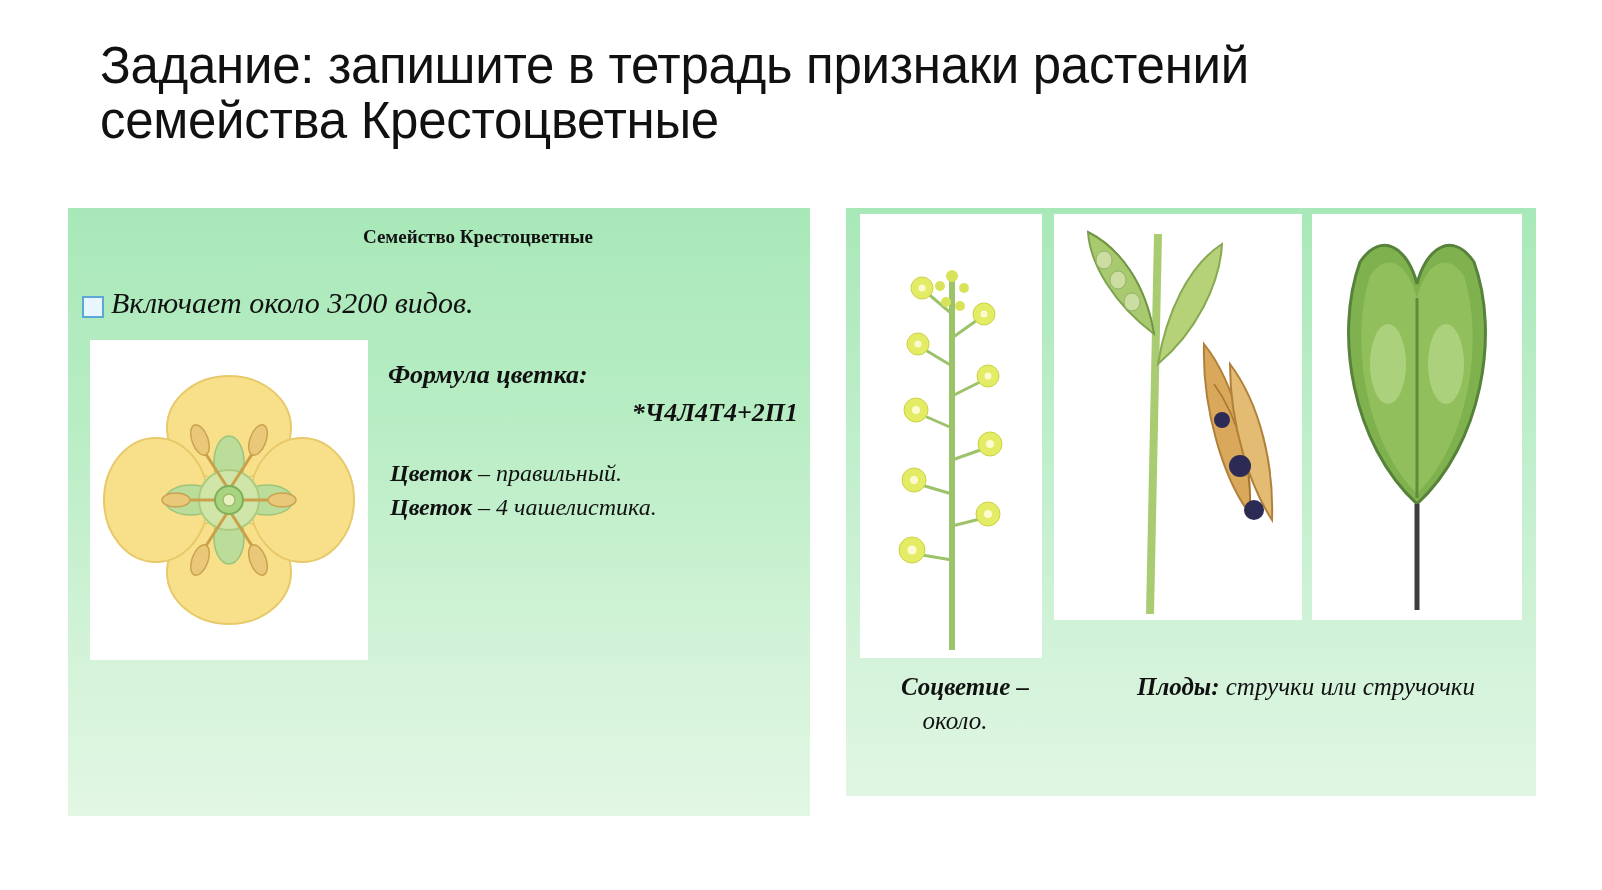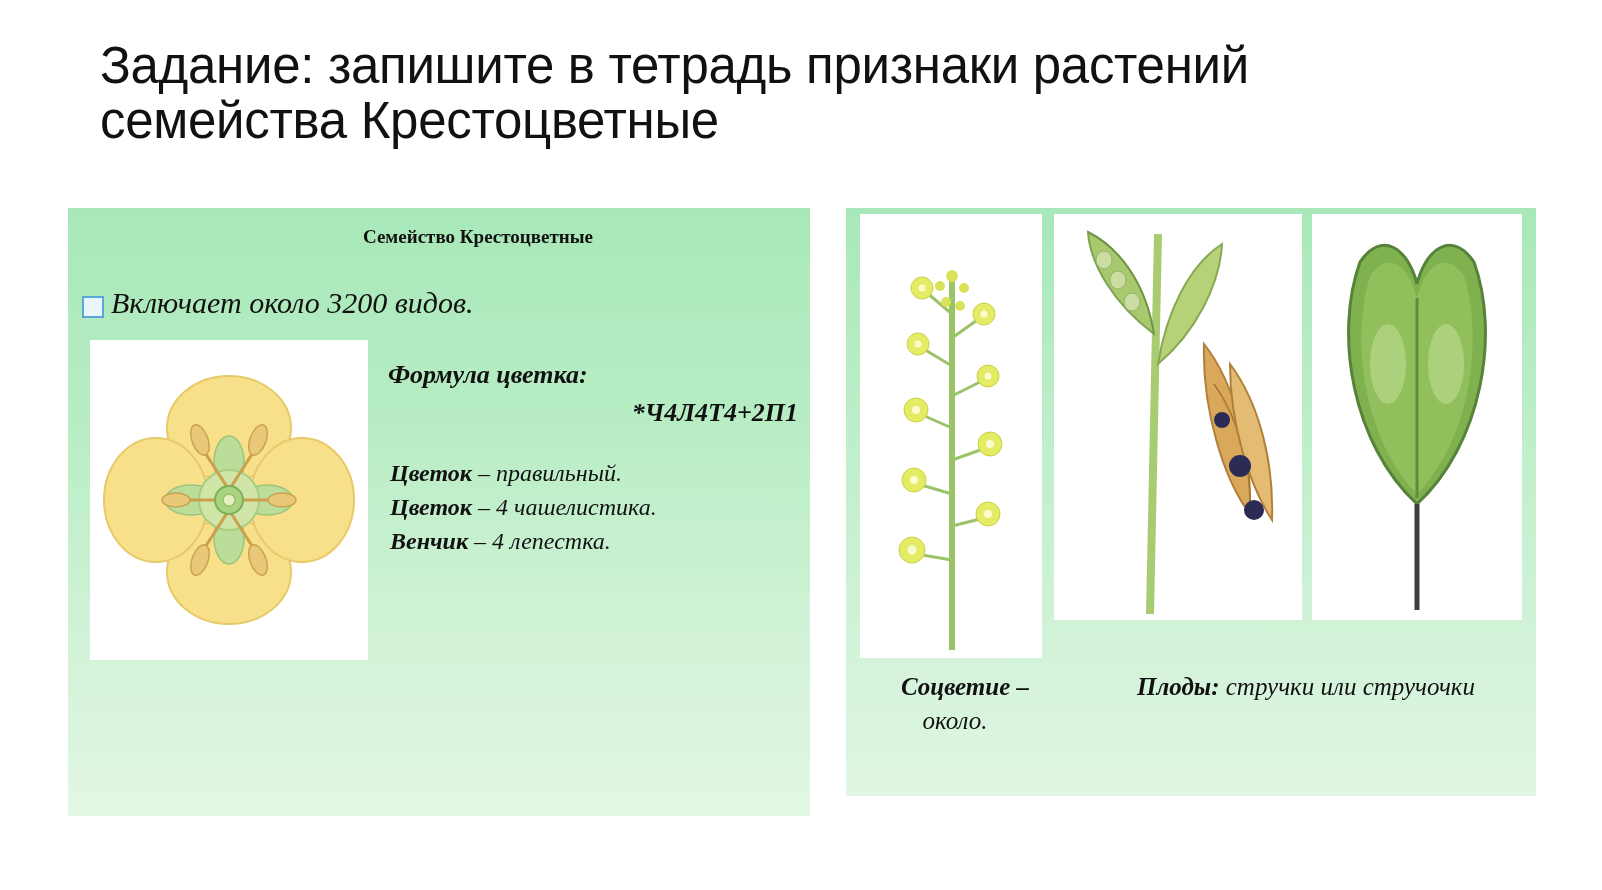--- a/index.html
+++ b/index.html
@@ -215,21 +215,20 @@
         </g>
       </svg>
     </div>
 
     <div class="formula-title">Формула цветка:</div>
     <div class="formula-value">*Ч4Л4Т4+2П1</div>
 
     <div class="attr-list">
       <div class="row"><span class="term">Цветок</span><span> – правильный.</span></div>
       <div class="row"><span class="term">Цветок</span><span> – 4 чашелистика.</span></div>
-      <div class="row"><span class="term">Венчик</span><span> – 4 лепестка.</span></div>
     </div>
   </div>
 
   <div class="right-panel">
 
     <div class="img-card card-raceme">
       <svg width="182" height="444" viewBox="0 0 182 444">
         <rect width="182" height="444" fill="#ffffff"></rect>
         <path d="M92 436 L92 60" stroke="#9dc36a" stroke-width="6" fill="none"></path>
         <g stroke="#9dc36a" stroke-width="3" fill="none">

